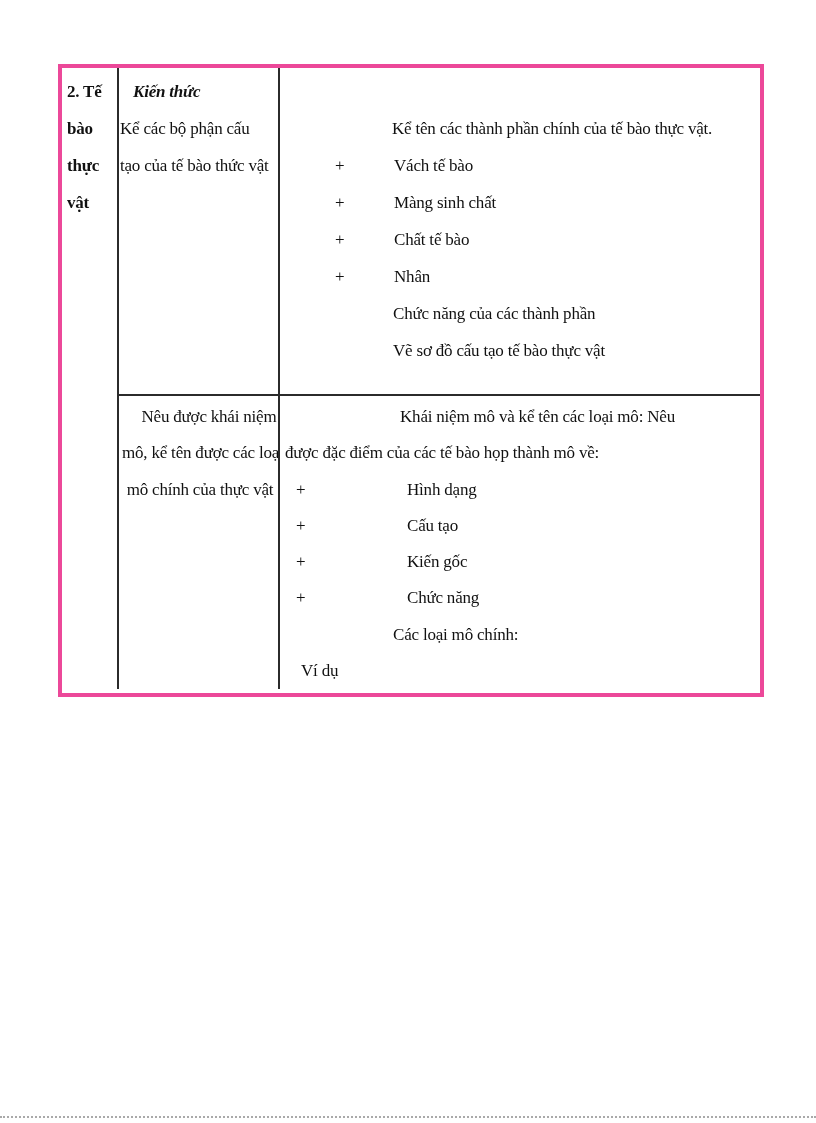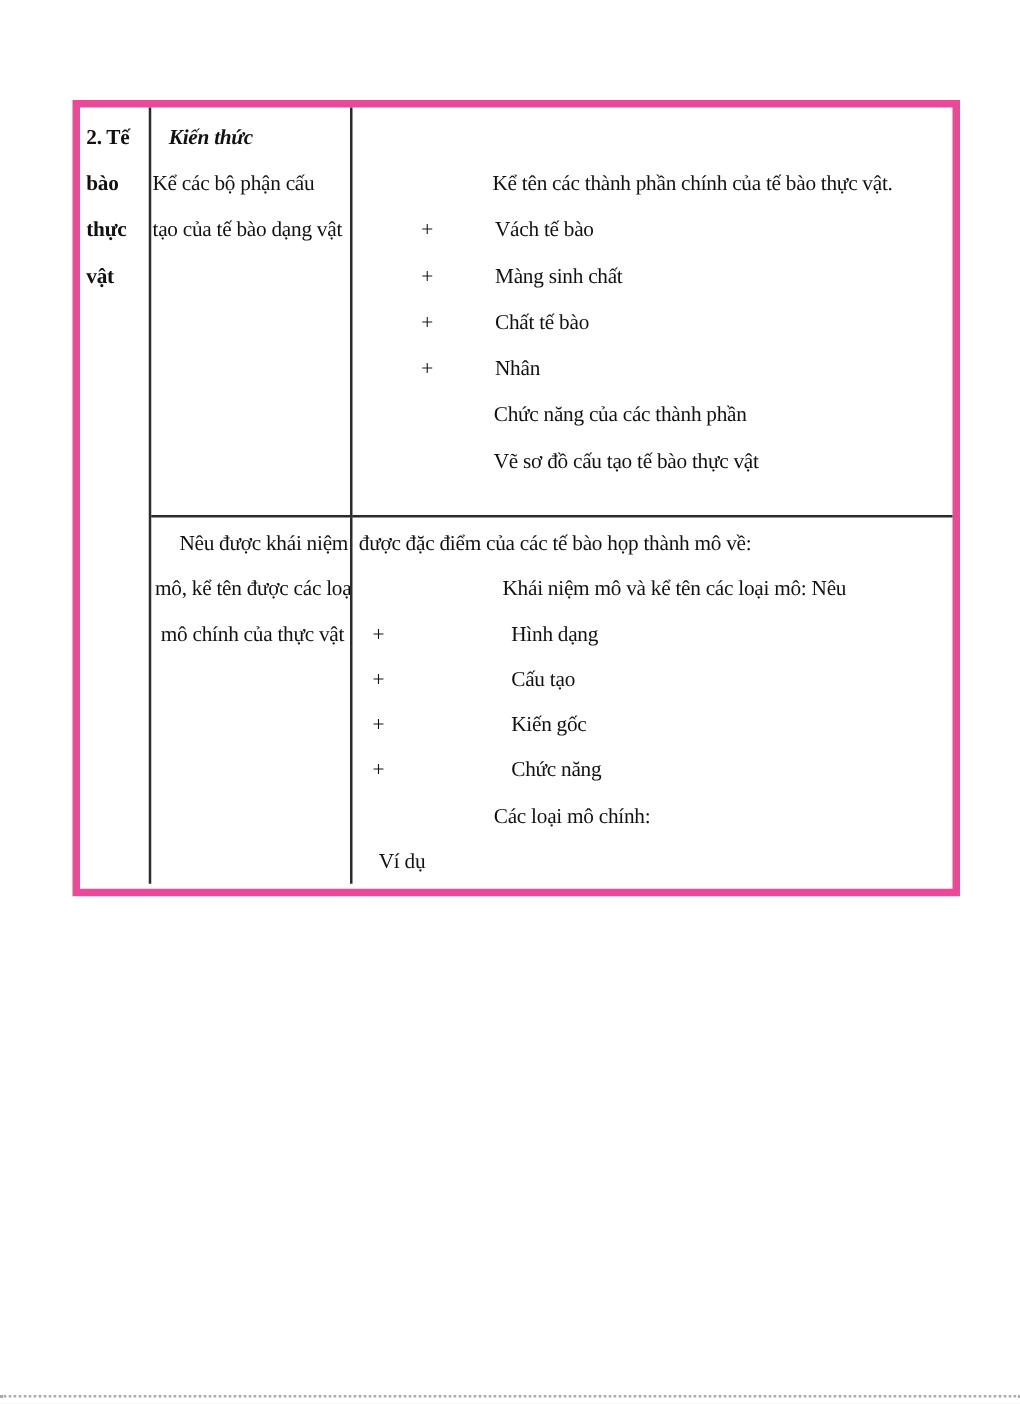--- a/index.html
+++ b/index.html
@@ -8,22 +8,22 @@
     width:816px;height:1123px;
     background:#ffffff;
     margin:0 auto;
     font-family:"Liberation Serif","DejaVu Serif",serif;
     font-size:17px;
     letter-spacing:-0.2px;
     color:#111111;
     overflow:hidden;
   }
   .grid{
-    position:absolute;left:58px;top:80px;width:698px;height:625px;
-    border:6px solid #ec4899;
+    position:absolute;left:58px;top:64px;width:698px;height:625px;
+    border:4px solid #ec4899;
     display:grid;
     grid-template-columns:57px 161px 480px;
     grid-template-rows:328px 293px;
     box-sizing:content-box;
   }
   .cell{overflow:hidden;}
   .c-topic{
     grid-column:1;grid-row:1/3;
     border-right:2px solid #2b2b2b;
     padding:5px 2px 0 5px;
@@ -69,21 +69,21 @@
 
   <div class="grid">
 
     <div class="cell c-topic">
       <div>2. Tế bào thực vật</div>
     </div>
 
     <div class="cell c-r1m">
       <div class="ln heading">Kiến thức</div>
       <div class="ln r1m-1">Kể các bộ phận cấu</div>
-      <div class="ln r1m-2">tạo của tế bào dạng vật</div>
+      <div class="ln r1m-2">tạo của tế bào thức vật</div>
     </div>
 
     <div class="cell c-r1r">
       <div class="ln"></div>
       <div class="ln r1r-intro">Kể tên các thành phần chính của tế bào thực vật.</div>
       <div class="ln r1r-b">
         <span class="plus">+</span>
         <span class="txt">Vách tế bào</span>
       </div>
       <div class="ln r1r-b">
@@ -102,22 +102,22 @@
       <div class="ln r1r-plain">Vẽ sơ đồ cấu tạo tế bào thực vật</div>
     </div>
 
     <div class="cell c-r2m">
       <div class="ln r2m-1">Nêu được khái niệm</div>
       <div class="ln r2m-2">mô, kể tên được các loại</div>
       <div class="ln r2m-3">mô chính của thực vật</div>
     </div>
 
     <div class="cell c-r2r">
+      <div class="ln r2r-i1">Khái niệm mô và kể tên các loại mô: Nêu</div>
       <div class="ln r2r-i2">được đặc điểm của các tế bào họp thành mô về:</div>
-      <div class="ln r2r-i1">Khái niệm mô và kể tên các loại mô: Nêu</div>
       <div class="ln r2r-b">
         <span class="plus">+</span>
         <span class="txt">Hình dạng</span>
       </div>
       <div class="ln r2r-b">
         <span class="plus">+</span>
         <span class="txt">Cấu tạo</span>
       </div>
       <div class="ln r2r-b">
         <span class="plus">+</span>

